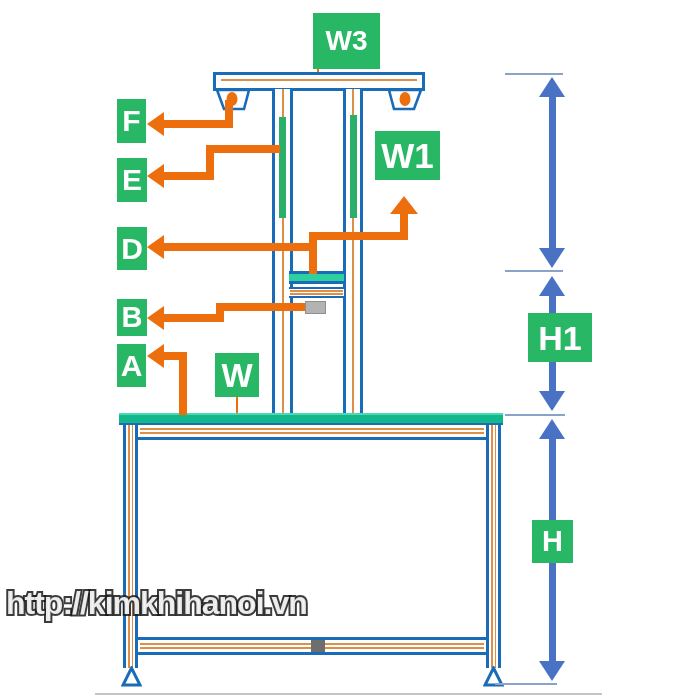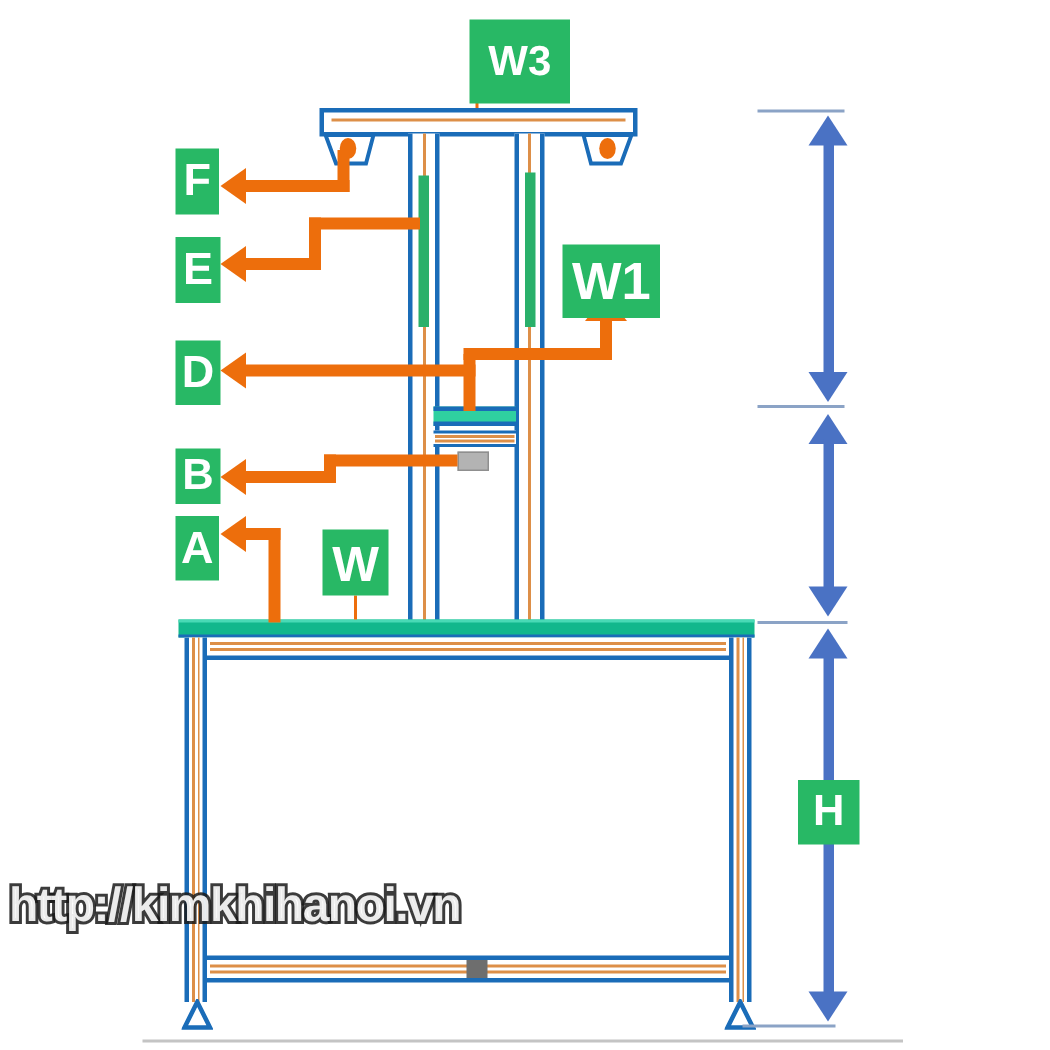--- a/index.html
+++ b/index.html
@@ -149,20 +149,21 @@
   <div class="lead" style="left:179px;top:352px;width:8px;height:63px;"></div>
   <div class="ah-left" style="left:147px;top:344px;"></div>
 
   <div class="glabel" style="left:285px;top:13px;width:67px;height:56px;font-size:28px;margin-left:28px;">W3</div>
   <div class="glabel" style="left:117px;top:99px;width:29px;height:44px;font-size:30px;">F</div>
   <div class="glabel" style="left:117px;top:158px;width:30px;height:44px;font-size:30px;">E</div>
   <div class="glabel" style="left:117px;top:227px;width:30px;height:43px;font-size:30px;">D</div>
   <div class="glabel" style="left:117px;top:299px;width:30px;height:37px;font-size:29px;">B</div>
   <div class="glabel" style="left:117px;top:344px;width:29px;height:43px;font-size:30px;">A</div>
   <div class="glabel" style="left:215px;top:353px;width:44px;height:44px;font-size:33px;">W</div>
-  <div class="glabel" style="left:375px;top:163px;width:65px;height:49px;font-size:35px;">W1</div>
+  <div class="glabel" style="left:375px;top:131px;width:65px;height:49px;font-size:35px;">W1</div>
+  <div class="glabel" style="left:528px;top:313px;width:64px;height:49px;font-size:34px;">H1</div>
   <div class="glabel" style="left:532px;top:520px;width:41px;height:43px;font-size:29px;">H</div>
 
   <svg class="abs" style="left:2px;top:576px;" width="360" height="52" viewBox="0 0 360 52">
     <text x="4" y="38" font-family="Liberation Sans, sans-serif" font-size="32" font-weight="bold" letter-spacing="-1" fill="rgba(255,255,255,0.9)" stroke="rgba(25,25,25,0.85)" stroke-width="4" paint-order="stroke">http://kimkhihanoi.vn</text>
   </svg>
 
 </div>
 
 </body></html>

